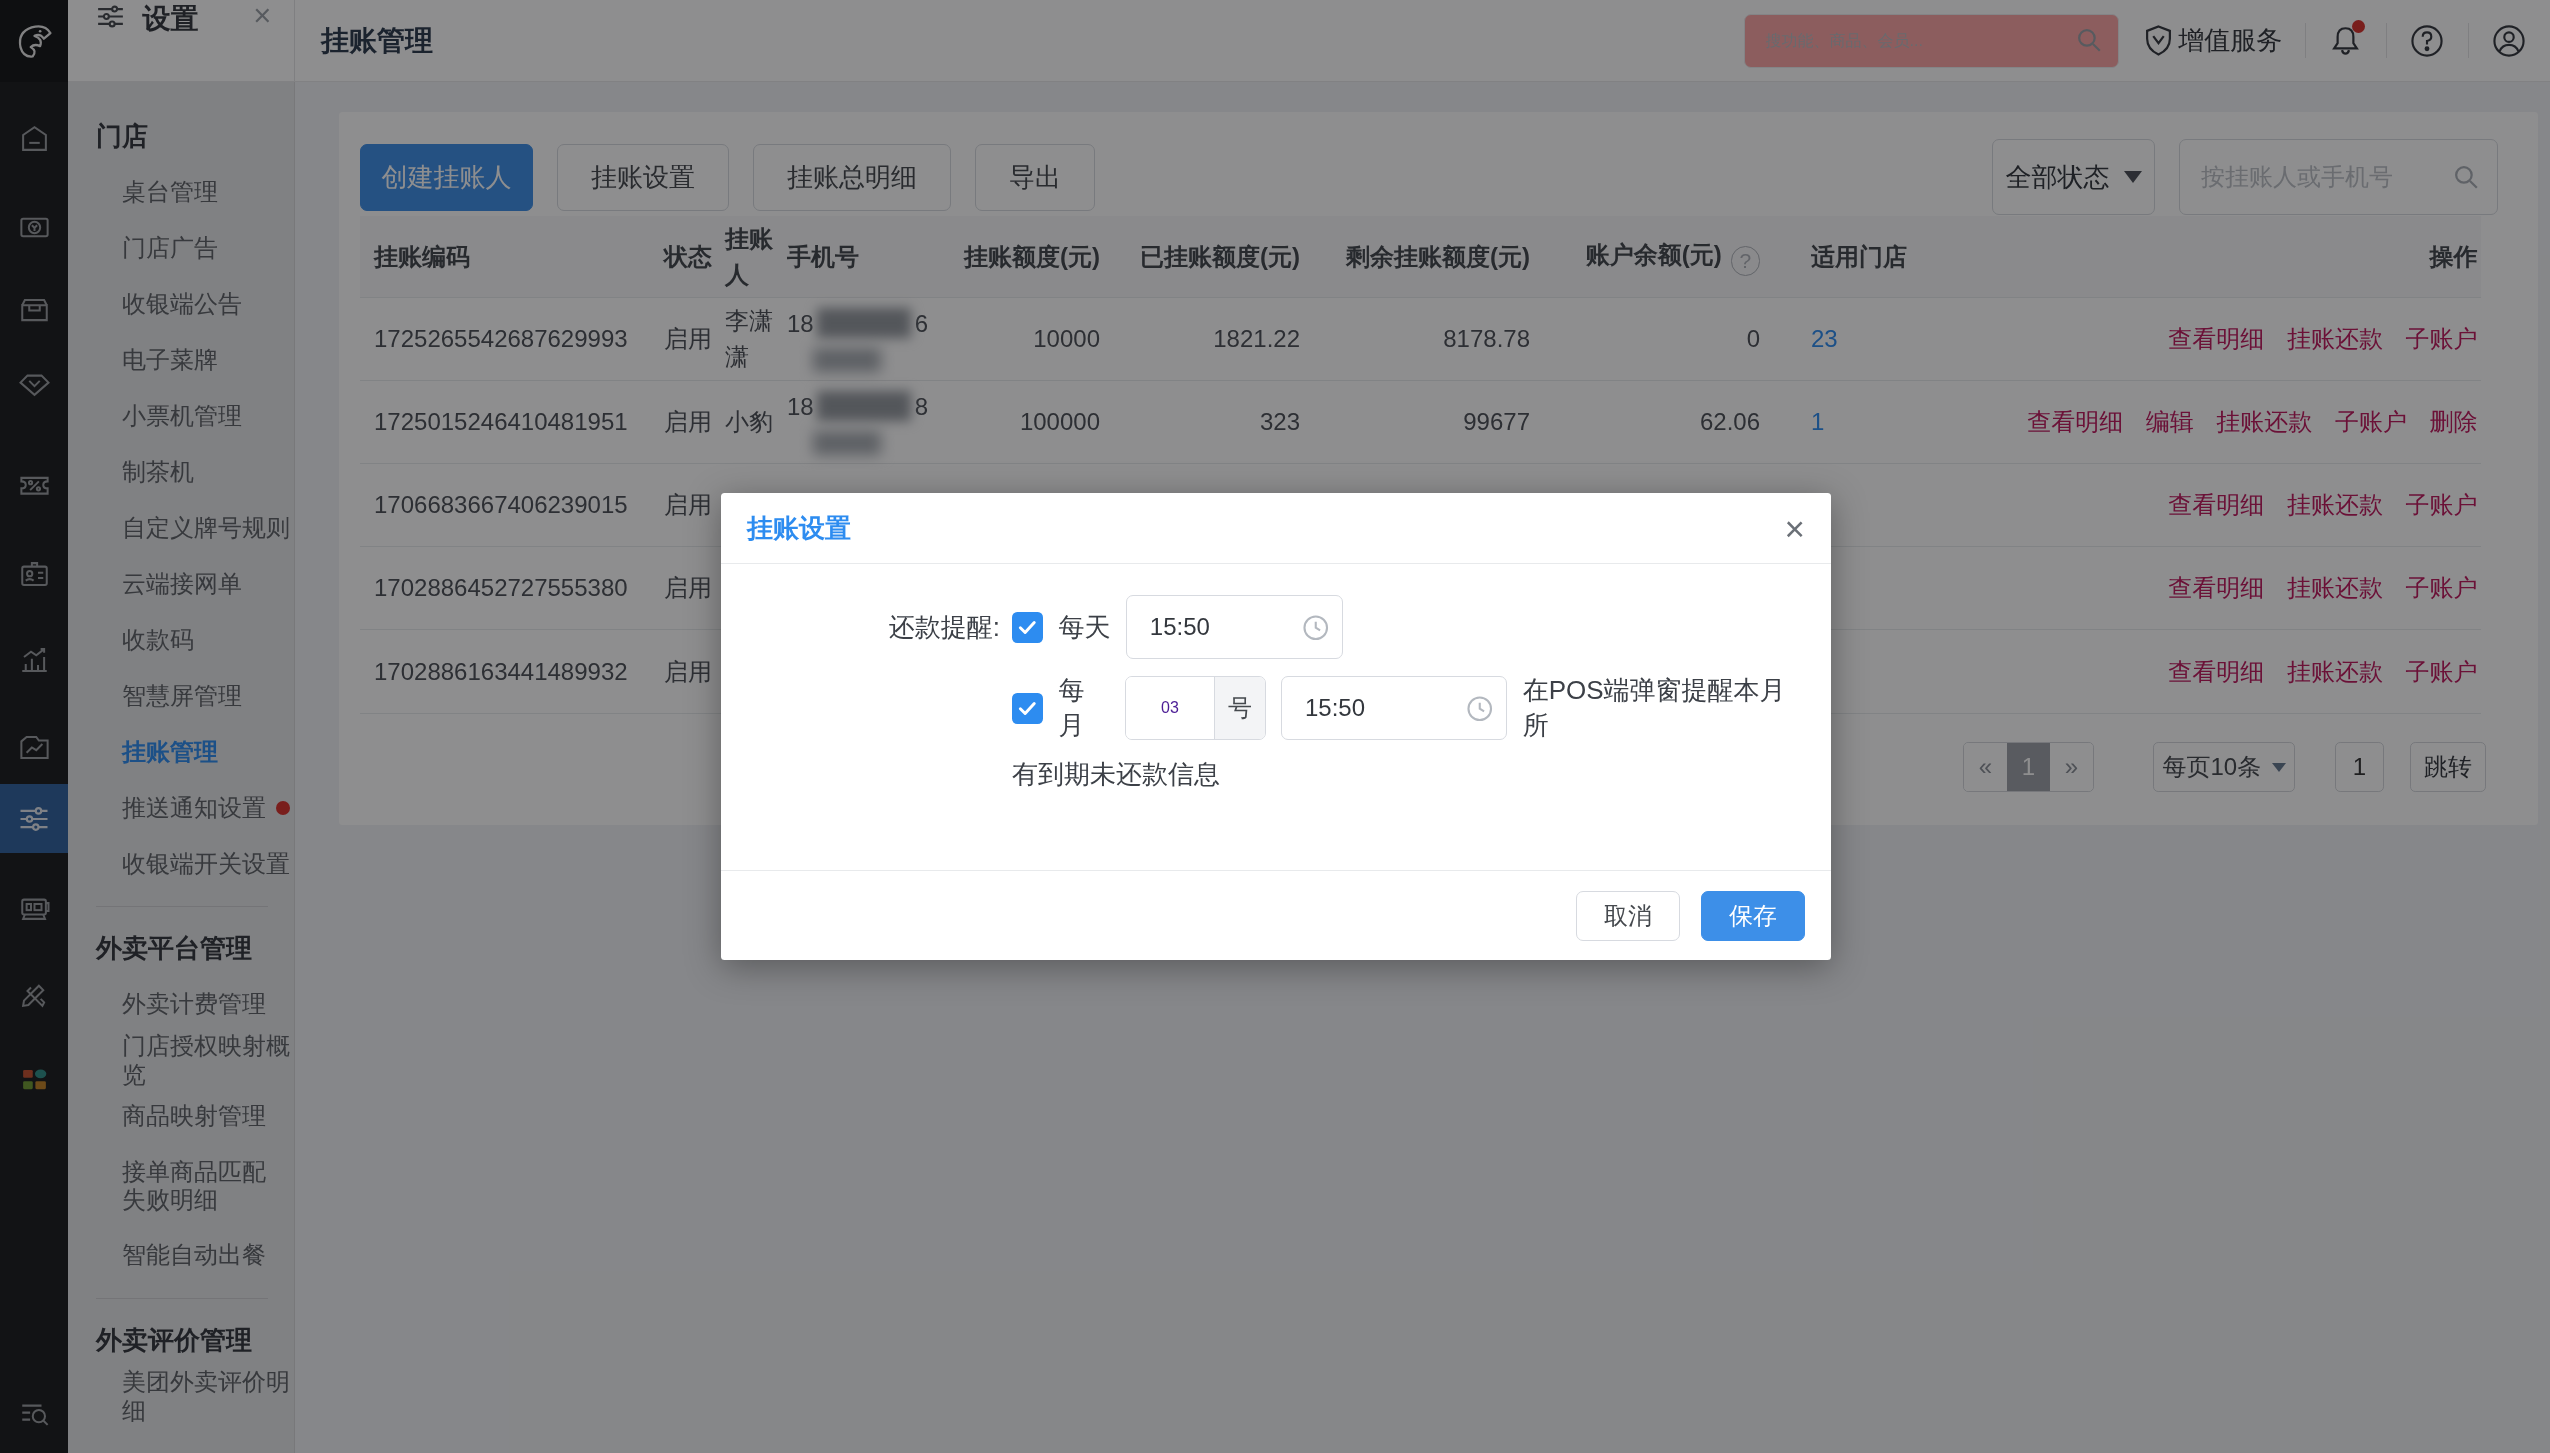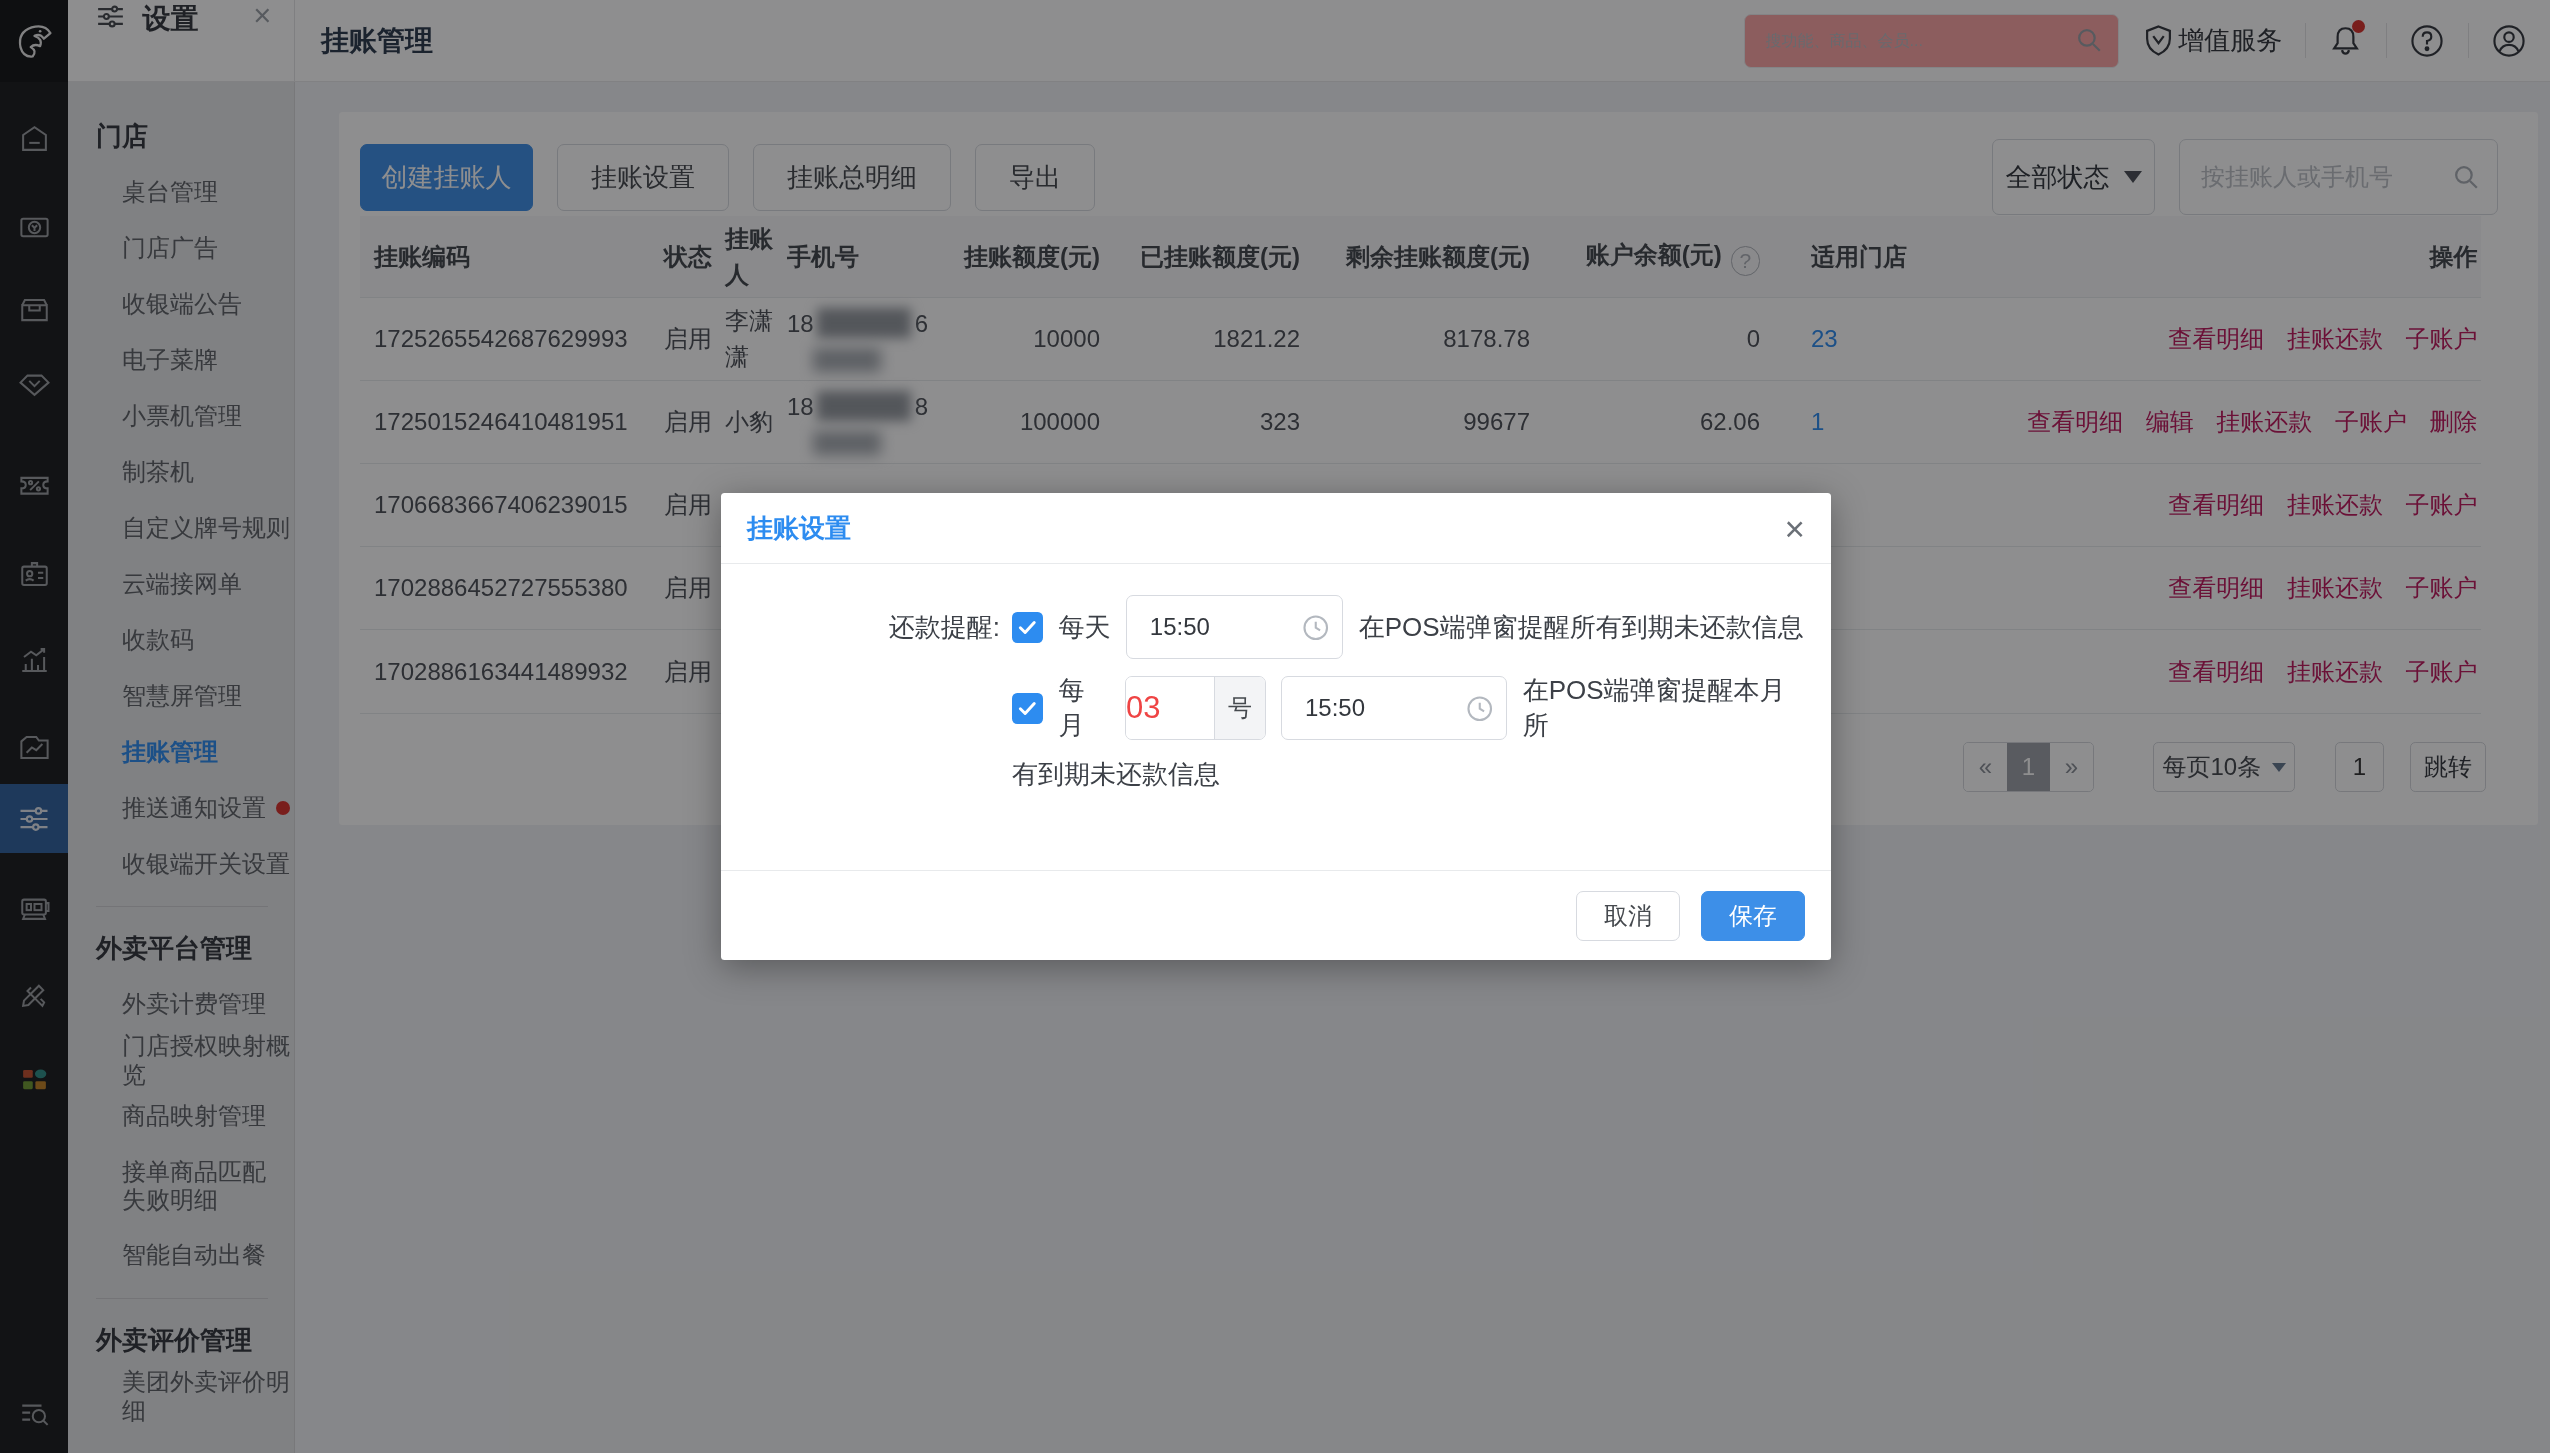--- a/index.html
+++ b/index.html
@@ -87,21 +87,21 @@
   .m-close { margin-left:auto; font-size:35px; color:#6b7077; line-height:1; cursor:pointer; }
   .m-body { padding:31px 26px 0 0; font-size:26px; color:#3c4047; }
   .m-row { display:flex; align-items:center; margin-bottom:14px; }
   .m-label { width:279px; text-align:right; flex:none; }
   .m-content { display:flex; align-items:center; margin-left:12px; gap:15.6px; }
   .chk { width:31px; height:31px; border-radius:5.2px; background:#2d8cf0; display:flex; align-items:center; justify-content:center; flex:none; cursor:pointer; }
   .inp-time { position:relative; width:217px; height:64px; border:0.9px solid #d7dae0; border-radius:7px; background:#fff; }
   .inp-time input { width:100%; height:100%; border:none; outline:none; font-size:24px; color:#33373d; padding:0 49px 0 22.6px; background:transparent; }
   .inp-time .clk { position:absolute; right:12px; top:17.3px; }
   .inp-day { display:flex; width:144px; height:64px; border:0.9px solid #d7dae0; border-radius:7px; overflow:hidden; background:#fff; }
-  .inp-day input { width:88px; border:none; outline:none; font-size:31px; color:#ef4444; }
+  .inp-day input { width:88px; border:none; outline:none; font-size:16px; color:#4c1d95; text-align:center; }
   .inp-day .addon { width:56px; background:#f3f4f6; border-left:0.9px solid #d7dae0; display:flex; align-items:center; justify-content:center; font-size:24px; color:#45494e; }
   .m-wrapline { margin:5.2px 0 0 291px; font-size:26px; color:#3c4047; }
   .m-foot { position:absolute; left:0; right:0; bottom:0; height:90px; border-top:0.9px solid #e8eaec; display:flex; align-items:center; justify-content:flex-end; padding:0 26px; gap:21px; }
   .m-btn { min-width:104px; height:50px; border-radius:7px; font-size:24px; display:flex; align-items:center; justify-content:center; cursor:pointer; padding:0 24px; }
   .m-btn.ghost { background:#fff; border:0.9px solid #d7dae0; color:#45494e; }
   .m-btn.save { background:#3d8fe8; border:0.9px solid #3d8fe8; color:#fff; }
 
   svg { display:block; }
 </style>
 </head>
@@ -429,21 +429,20 @@
               </svg>
           </span>
           <span>每天</span>
           <span class="inp-time">
             <input type="text" value="15:50" style="">
             <svg class="clk" width="29.5" height="29.5" viewBox="0 0 34 34" fill="none" stroke="#b3b8bf" stroke-width="2.4">
                 <circle cx="17" cy="17" r="13"></circle>
                 <path d="M17 10 V17 L22 20"></path>
               </svg>
           </span>
-          <span>在POS端弹窗提醒所有到期未还款信息</span>
         </div>
       </div>
       <div class="m-row">
         <div class="m-label"></div>
         <div class="m-content">
           <span class="chk">
             <svg width="22.6" height="22.6" viewBox="0 0 26 26" fill="none" stroke="#fff" stroke-width="3.4" stroke-linecap="round" stroke-linejoin="round">
                 <path d="M5 13.5 L10.5 19 L21 7.5"></path>
               </svg>
           </span>

